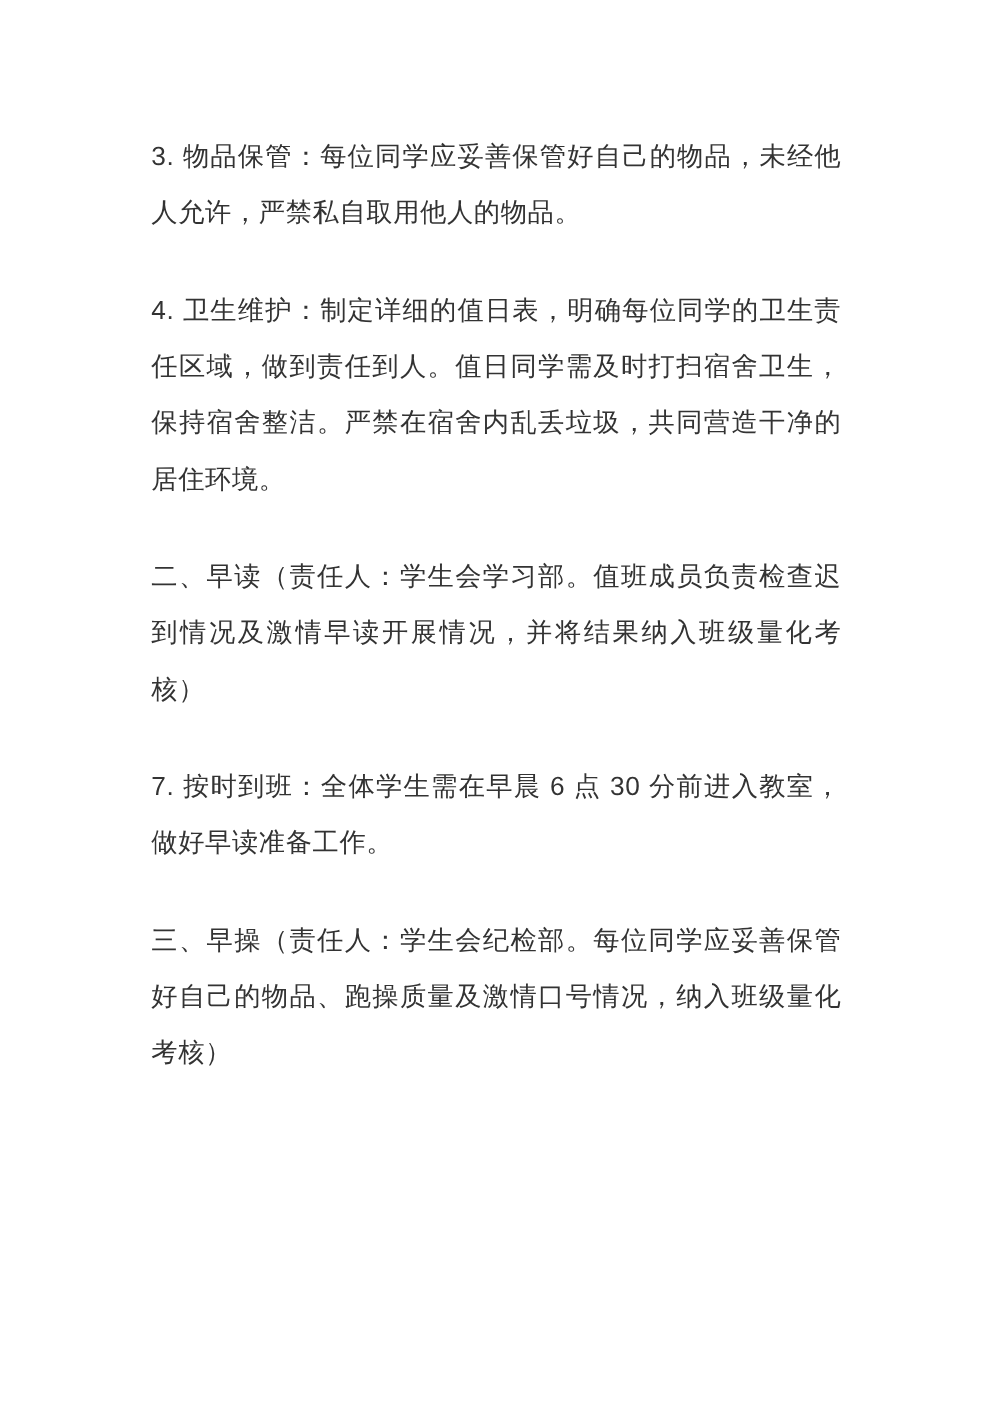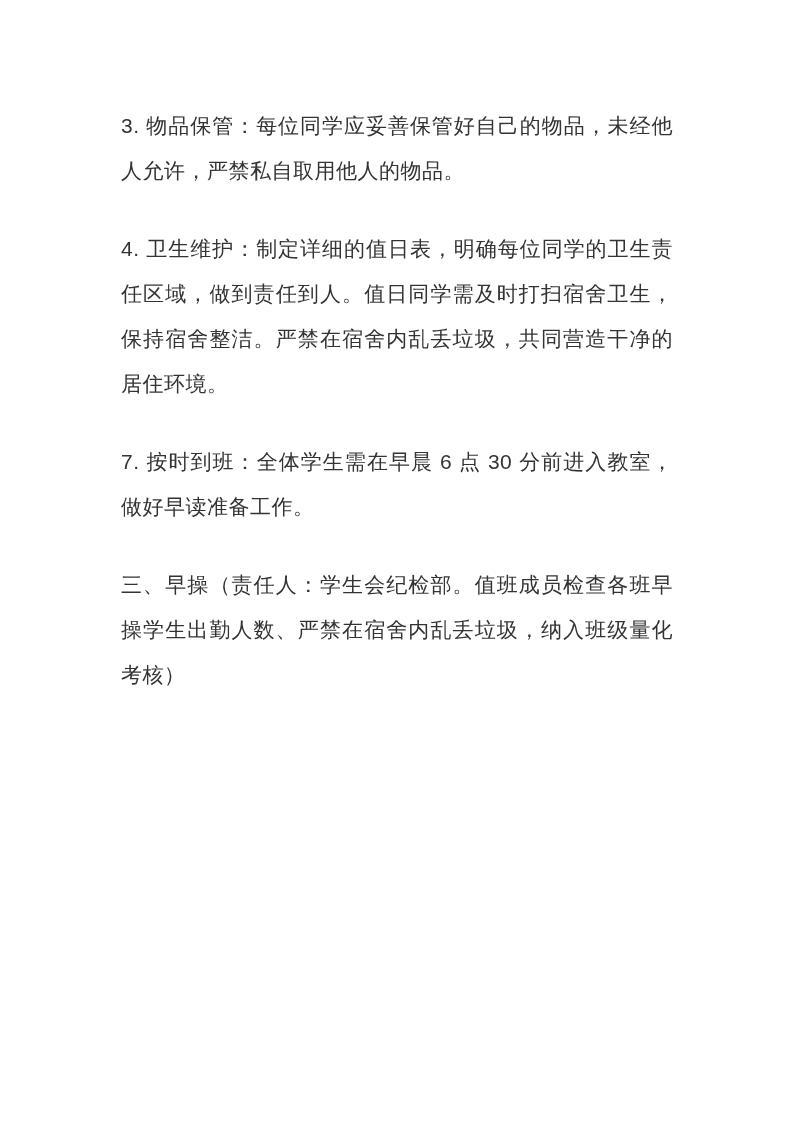--- a/index.html
+++ b/index.html
@@ -25,15 +25,16 @@
     text-justify: inter-ideograph;
     letter-spacing: 0.5px;
   }
 </style>
 </head>
 <body>
 
 <div class="page">
   <p>3. 物品保管：每位同学应妥善保管好自己的物品，未经他人允许，严禁私自取用他人的物品。</p>
   <p>4. 卫生维护：制定详细的值日表，明确每位同学的卫生责任区域，做到责任到人。值日同学需及时打扫宿舍卫生，保持宿舍整洁。严禁在宿舍内乱丢垃圾，共同营造干净的居住环境。</p>
+  <p>二、早读（责任人：学生会学习部。值班成员负责检查迟到情况及激情早读开展情况，并将结果纳入班级量化考核）</p>
   <p>7. 按时到班：全体学生需在早晨 6 点 30 分前进入教室，做好早读准备工作。</p>
-  <p>三、早操（责任人：学生会纪检部。值班成员检查各班早操学生出勤人数、严禁在宿舍内乱丢垃圾，纳入班级量化考核）</p>
+  <p>三、早操（责任人：学生会纪检部。每位同学应妥善保管好自己的物品、跑操质量及激情口号情况，纳入班级量化考核）</p>
 </div>
 
 </body></html>

